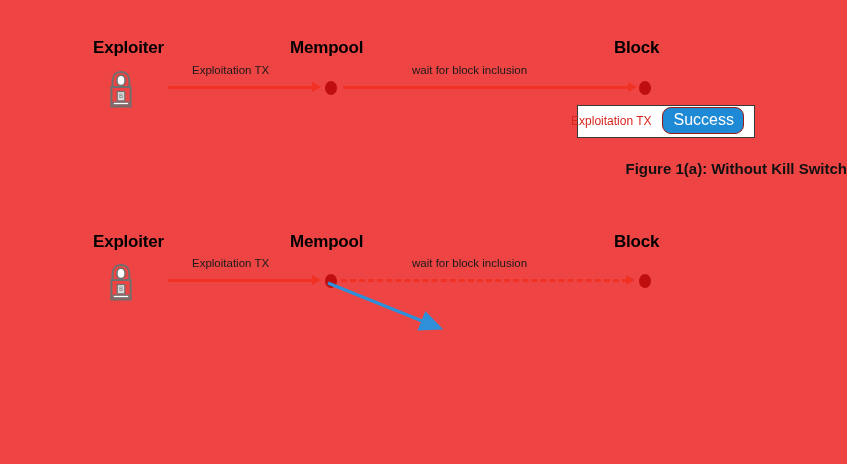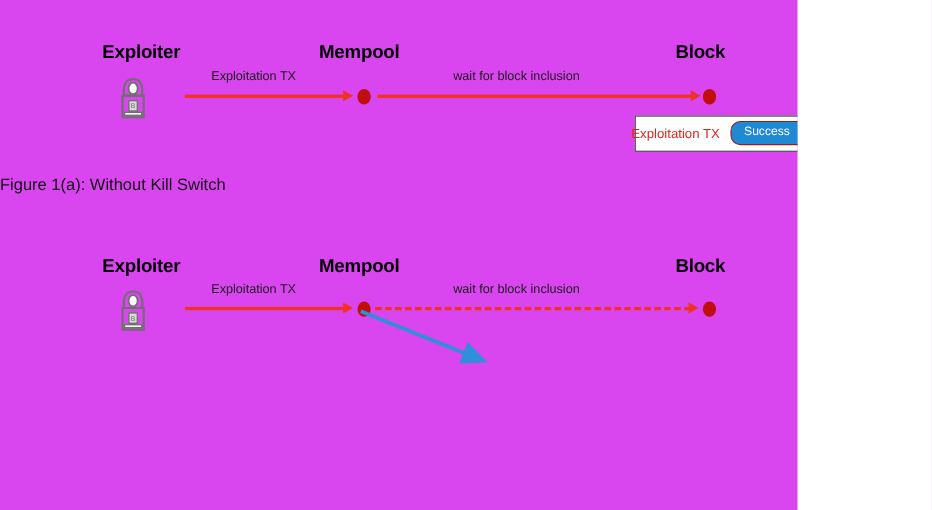--- a/index.html
+++ b/index.html
@@ -6,23 +6,23 @@
     margin: 0;
     padding: 0;
     background: #ffffff;
   }
   body {
     font-family: "Liberation Sans", sans-serif;
     -webkit-font-smoothing: antialiased;
   }
   #canvas {
     position: relative;
-    width: 725px;
+    width: 847px;
     height: 464px;
-    background: #d946ef;
+    background: #ef4444;
     overflow: hidden;
   }
 
   
   .abs { position: absolute; }
 
   
   .col-head {
     font-weight: bold;
     font-size: 17px;
@@ -83,41 +83,42 @@
     padding: 0 10px 0 12px;
   }
   .tx-name {
     font-size: 12px;
     white-space: nowrap;
     margin-right: 10px;
   }
   .tx-name.red { color: #d9261c; }
 
   .badge {
-    font-size: 11px;
+    font-size: 16px;
     color: #ffffff;
     border-radius: 9px;
-    padding: 4px 25px 5px 11px;
+    padding: 4px 9px 5px 11px;
     white-space: nowrap;
     line-height: 1;
     text-align: center;
   }
   .badge.success {
     background: #1e8ad6;
     border: 1.8px solid #9e1b12;
   }
 
   
   .caption {
     font-size: 15px;
     color: #111111;
     white-space: nowrap;
-    text-align: left;
+    text-align: right;
     width: 100%;
     left: 0;
+    font-weight: bold;
   }
 </style>
 </head>
 <body>
 
 <div id="canvas">
 
   <div class="abs" style="left:0;top:0;width:847px;height:200px;">
 
     <div class="abs col-head" style="left:93px;top:38px;">Exploiter</div>

